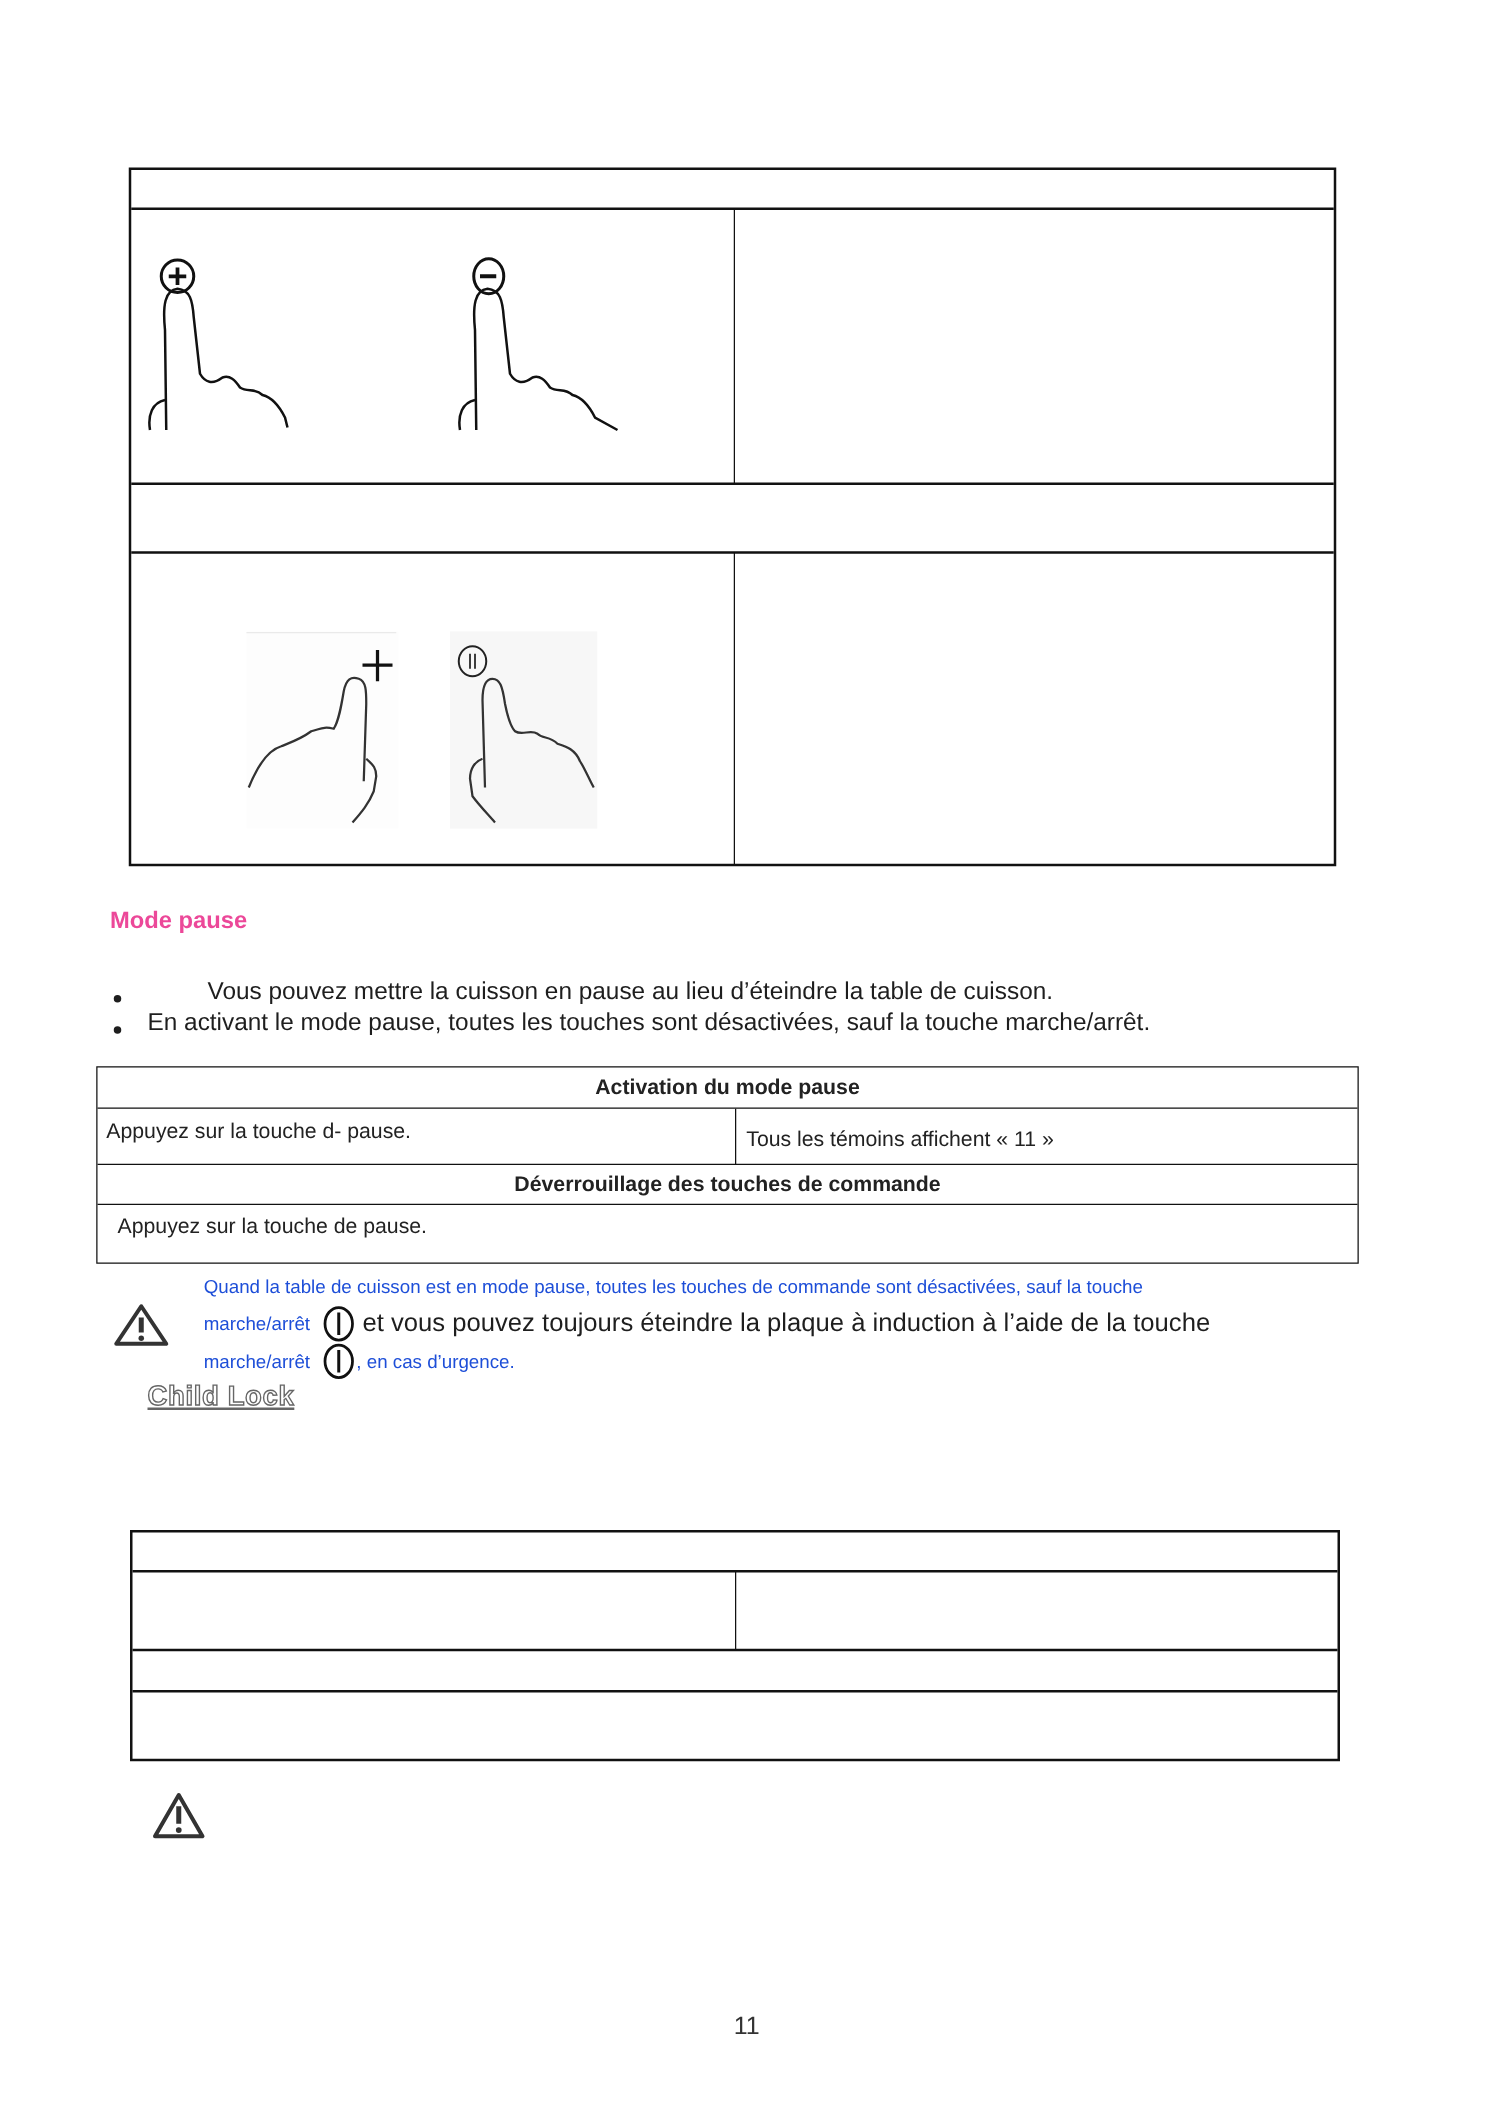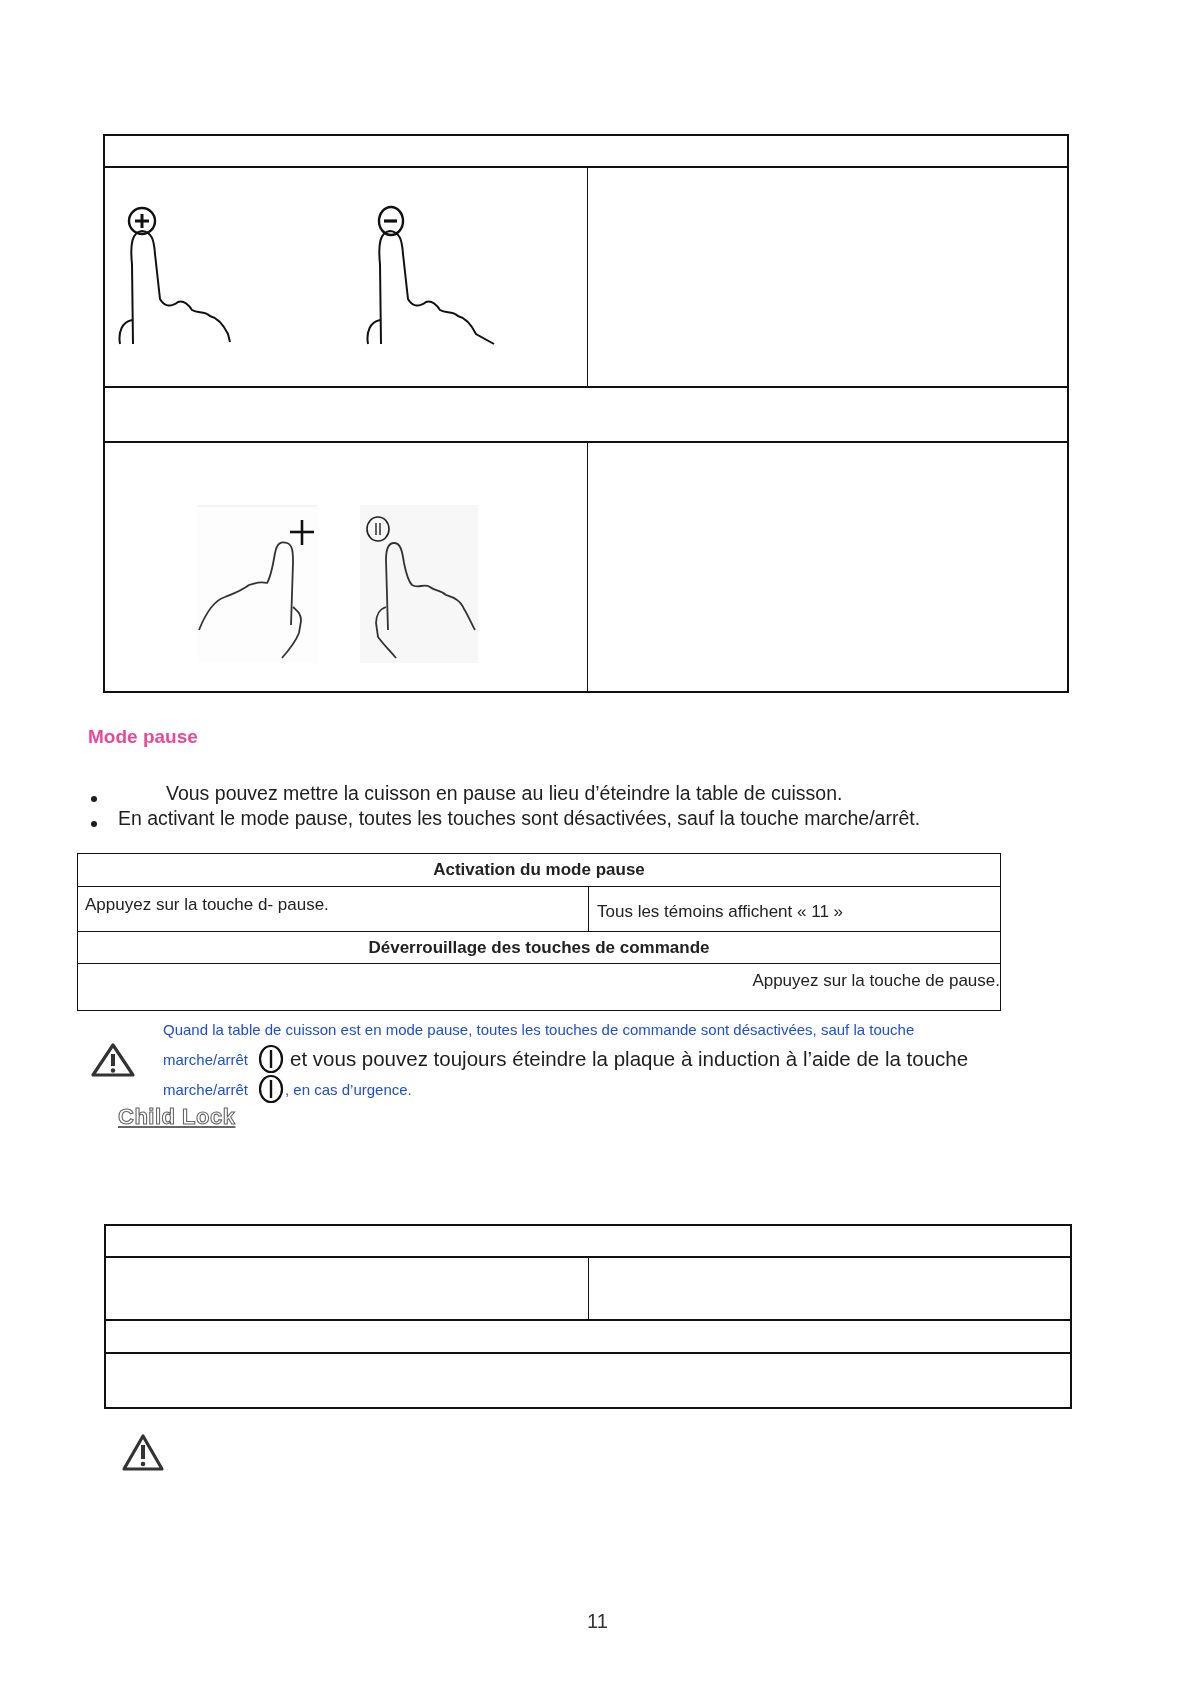--- a/index.html
+++ b/index.html
@@ -68,31 +68,31 @@
   <path d="M26 102 C20 104 16 110 16 118 L18 132 C24 140 30 146 36 153" fill="none" stroke="#333" stroke-width="1.8"></path>
 </svg>
 
 <div class="heading" style="left:88px; top:726px;">Mode pause</div>
 
 <div class="bullet-dot" style="left:91px; top:796px;"></div>
 <div class="bullet" style="left:118px; top:782px;margin-left:48px;">Vous pouvez mettre la cuisson en pause au lieu d’éteindre la table de cuisson.</div>
 <div class="bullet-dot" style="left:91px; top:821px;"></div>
 <div class="bullet" style="left:118px; top:807px;">En activant le mode pause, toutes les touches sont désactivées, sauf la touche marche/arrêt.</div>
 
-<div class="tbl" style="left:77px; top:853px; width:924px; height:158px; border-width:1.5px;">
+<div class="tbl" style="left:77px; top:853px; width:1010px; height:158px; border-width:1.5px;">
   <div class="hline" style="top:32px; border-top-width:1.5px;"></div>
   <div class="hline" style="top:77px; border-top-width:1.5px;"></div>
   <div class="hline" style="top:109px; border-top-width:1.5px;"></div>
   <div class="vline" style="left:510px; top:33px; height:45px; border-left-width:1px;"></div>
 
   <div class="cell-text cell-bold" style="left:0; right:0; top:6px; text-align:center;">Activation du mode pause</div>
   <div class="cell-text" style="left:7px; top:41px;">Appuyez sur la touche d‐ pause.</div>
   <div class="cell-text" style="left:519px; top:48px;">Tous les témoins affichent « 11 »</div>
   <div class="cell-text cell-bold" style="left:0; right:0; top:84px; text-align:center;">Déverrouillage des touches de commande</div>
-  <div class="cell-text" style="left:16px; right:0; top:117px; text-align:right;">Appuyez sur la touche de pause.</div>
+  <div class="cell-text" style="left:16px; right:0; top:117px; text-align:left;">Appuyez sur la touche de pause.</div>
 </div>
 
 <svg class="abs" style="left:90px; top:1042px;" width="46" height="36" viewBox="0 0 46 36">
   <path d="M23 3 L43 33 L3 33 Z" fill="none" stroke="#333" stroke-width="3.2" stroke-linejoin="round"></path>
   <rect x="21" y="12" width="4" height="12" fill="#333"></rect>
   <circle cx="23" cy="28.5" r="2.2" fill="#333"></circle>
 </svg>
 
 <div class="note-line note-small" style="left:163px; top:1021px;">
   <span>Quand la table de cuisson est en mode pause, toutes les touches de commande sont désactivées, sauf la touche</span>

